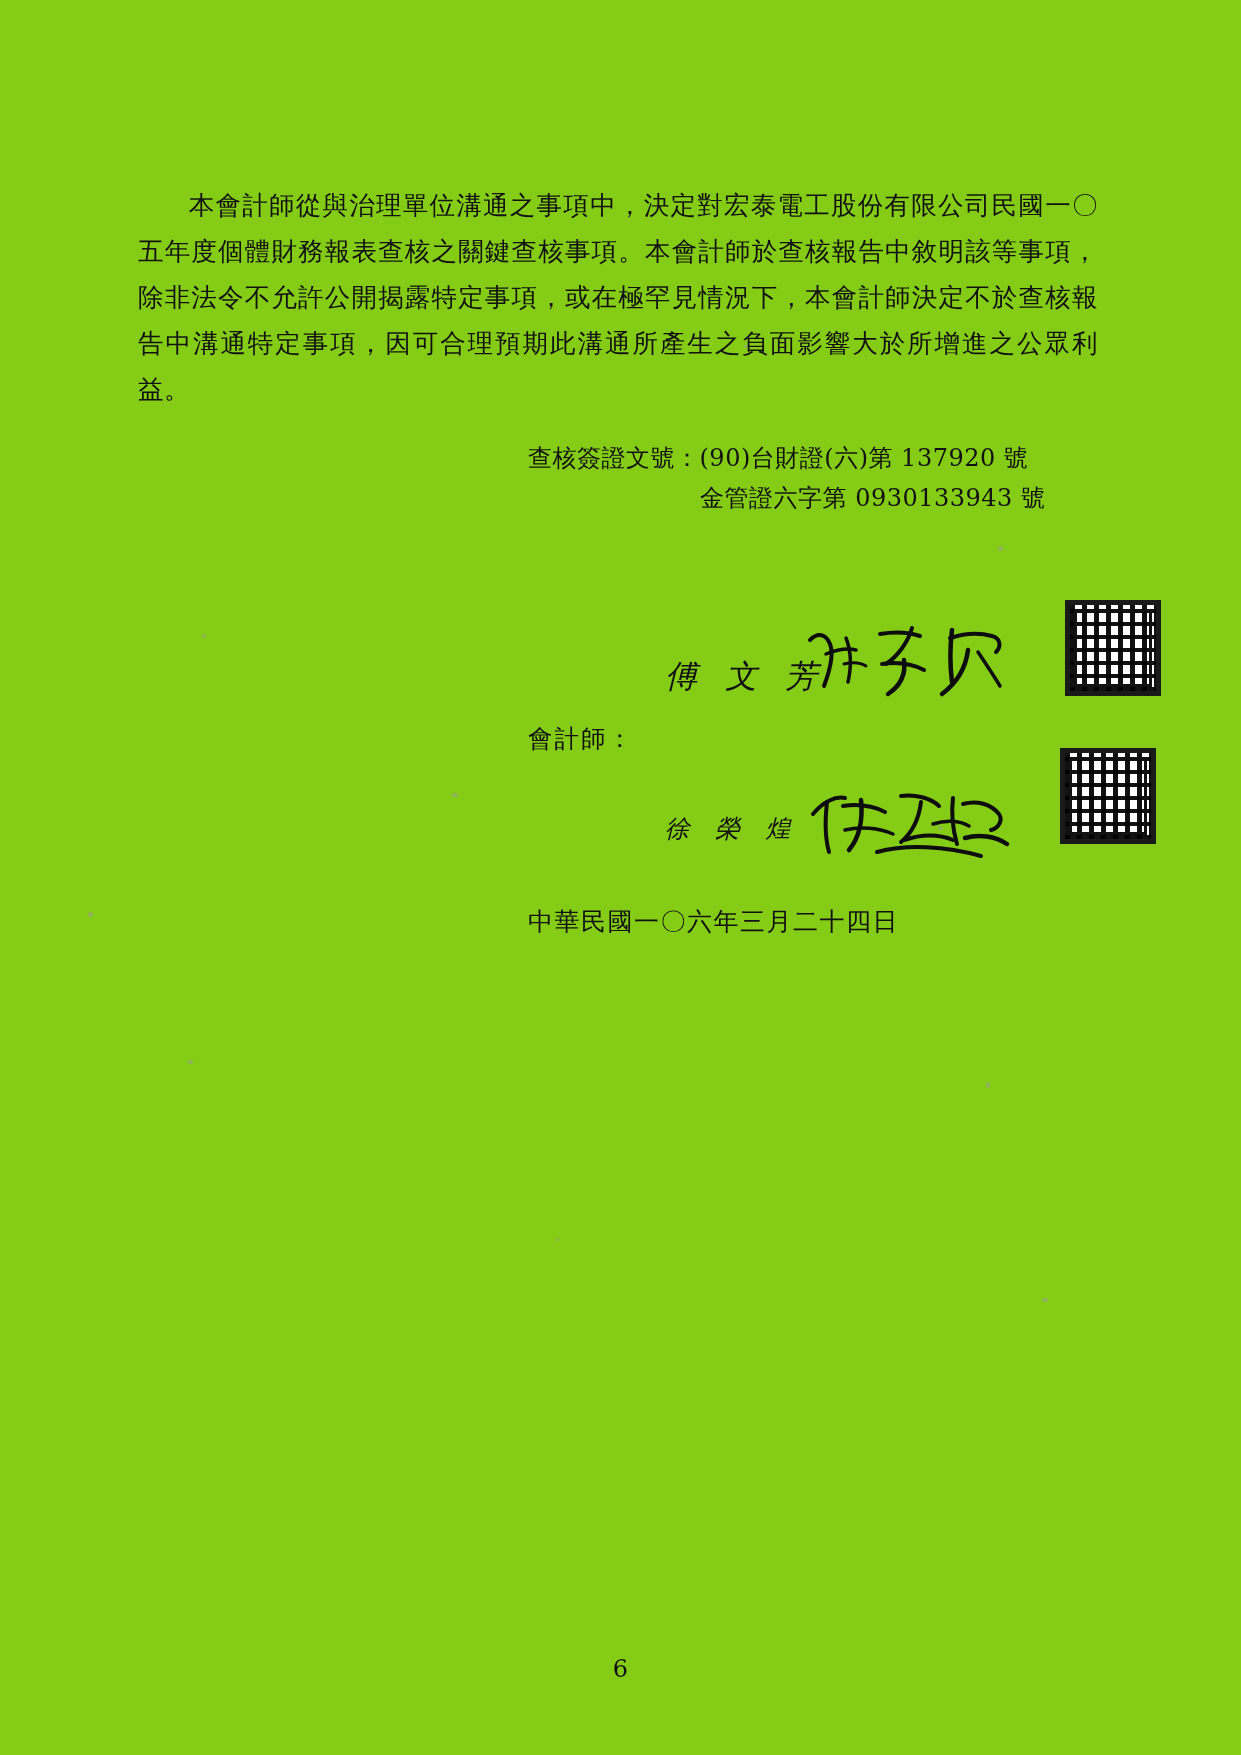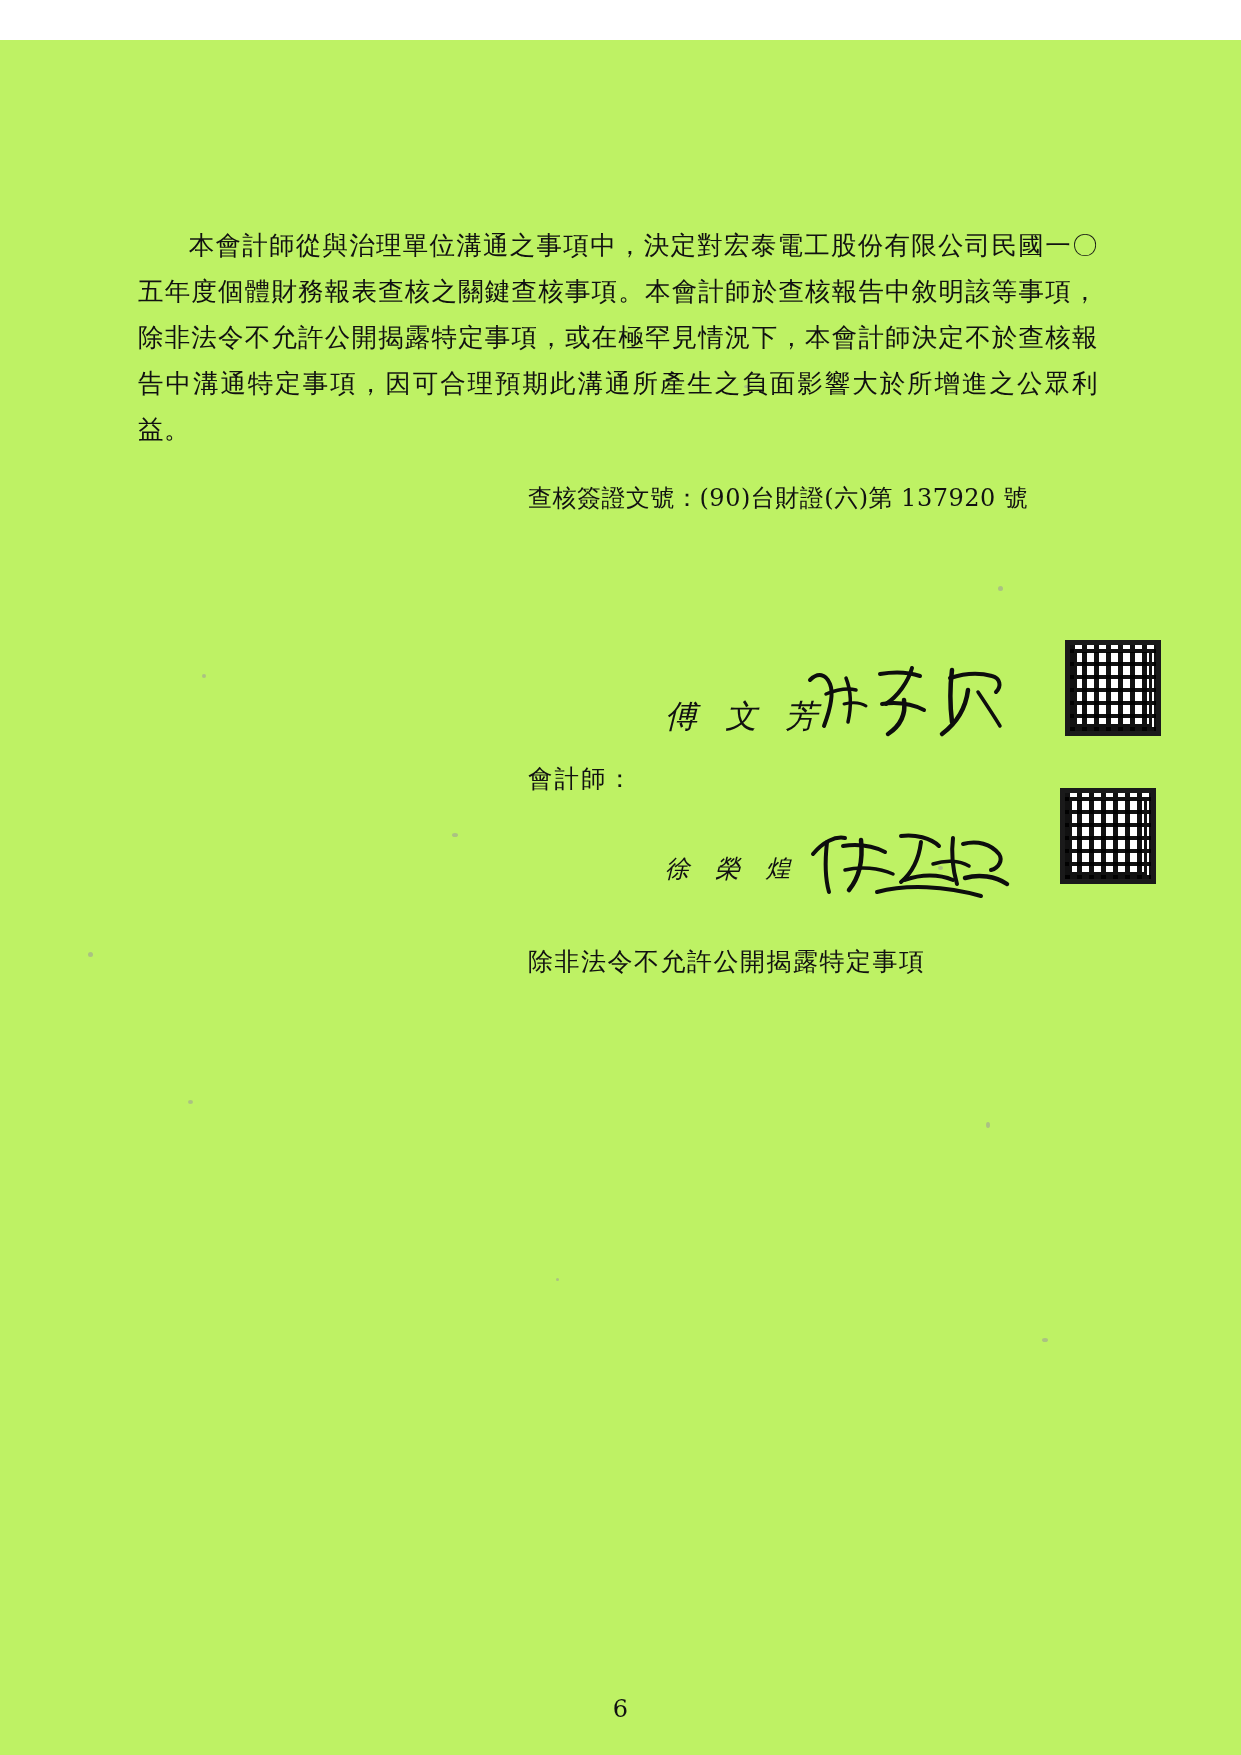--- a/index.html
+++ b/index.html
@@ -12,22 +12,21 @@
     height: 1755px;
     position: relative;
     font-family: "DejaVu Serif", "Liberation Serif", serif;
     color: #141414;
     overflow: hidden;
   }
 
   .page {
     position: absolute;
     inset: 0;
-    background: #bef264;
-    margin-top: 40px;
+    background: #84cc16;
   }
 
   
   .speck {
     position: absolute;
     background: #9a9a9a;
     border-radius: 50%;
     opacity: .55;
   }
 
@@ -155,20 +154,21 @@
   <div class="speck" style="left:88px;top:912px;width:5px;height:5px;"></div>
   <div class="speck" style="left:188px;top:1060px;width:5px;height:4px;"></div>
   <div class="speck" style="left:986px;top:1082px;width:4px;height:6px;"></div>
   <div class="speck" style="left:1042px;top:1298px;width:6px;height:4px;"></div>
   <div class="speck" style="left:556px;top:1238px;width:3px;height:3px;"></div>
 
   <div class="para"><span class="indent"></span><span>本會計師從與治理單位溝通之事項中，決定對宏泰電工股份有限公司民國一〇五年度個體財務報表查核之關鍵查核事項。本會計師於查核報告中敘明該等事項，除非法令不允許公開揭露特定事項，或在極罕見情況下，本會計師決定不於查核報告中溝通特定事項，因可合理預期此溝通所產生之負面影響大於所增進之公眾利益。</span></div>
 
   <div class="firm-block">
     <div class="firm-line">查核簽證文號：(90)台財證(六)第 137920 號</div>
+    <div class="firm-line indent-2">金管證六字第 0930133943 號</div>
   </div>
 
   <div>
     <div class="cpa-label">會計師：</div>
 
     <div class="name-1">傅 文 芳</div>
     <div class="name-2">徐 榮 煌</div>
 
     <svg class="sign sign-1" width="220" height="90" viewBox="0 0 220 90">
       <path d="M10 20 C18 12, 26 14, 30 24 C34 34, 30 50, 24 66" stroke-width="4"></path>
@@ -198,17 +198,17 @@
       <path d="M148 18 C146 34, 148 50, 152 64" stroke-width="4"></path>
       <path d="M158 24 C172 20, 186 24, 194 34 C198 40, 194 48, 186 50" stroke-width="4"></path>
       <path d="M160 58 C174 54, 190 56, 202 64" stroke-width="4.5"></path>
       <path d="M72 72 C102 64, 140 66, 176 76" stroke-width="4"></path>
     </svg>
 
     <div class="seal seal-1"></div>
     <div class="seal seal-2"></div>
   </div>
 
-  <div class="doc-date">除非法令不允許公開揭露特定事項</div>
+  <div class="doc-date">中華民國一〇六年三月二十四日</div>
 
   <div class="page-number">6</div>
 
 </div>
 
 </body></html>

